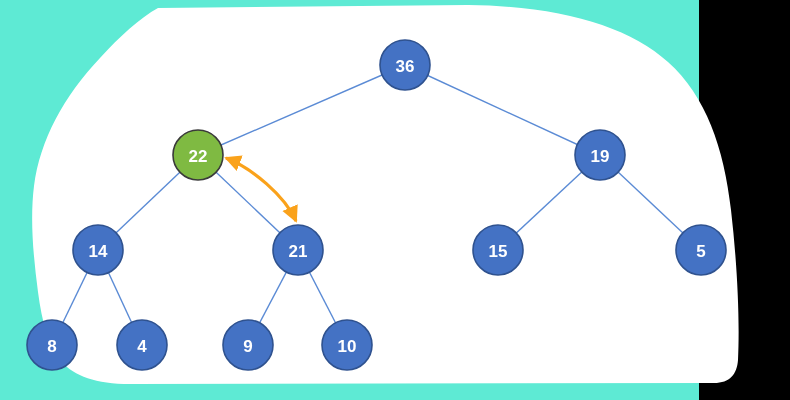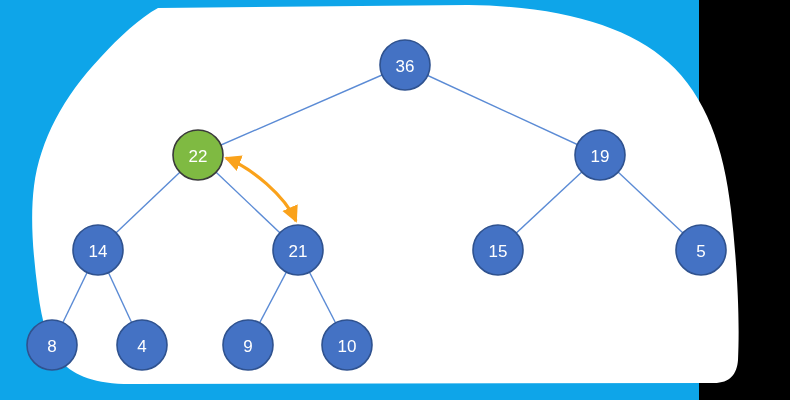--- a/index.html
+++ b/index.html
@@ -10,21 +10,22 @@
   body {
     width: 790px;
     height: 400px;
     overflow: hidden;
     font-family: "Liberation Sans", sans-serif;
   }
   #stage {
     position: relative;
     width: 699px;
     height: 400px;
-    background: #0ea5e9;
+    background: #5eead4;
+    font-weight: bold;
   }
   #diagram-svg {
     display: block;
     width: 790px;
     height: 400px;
   }
   .node-label {
     font-family: "Liberation Sans", sans-serif;
     font-size: 17px;
     fill: #ffffff;

